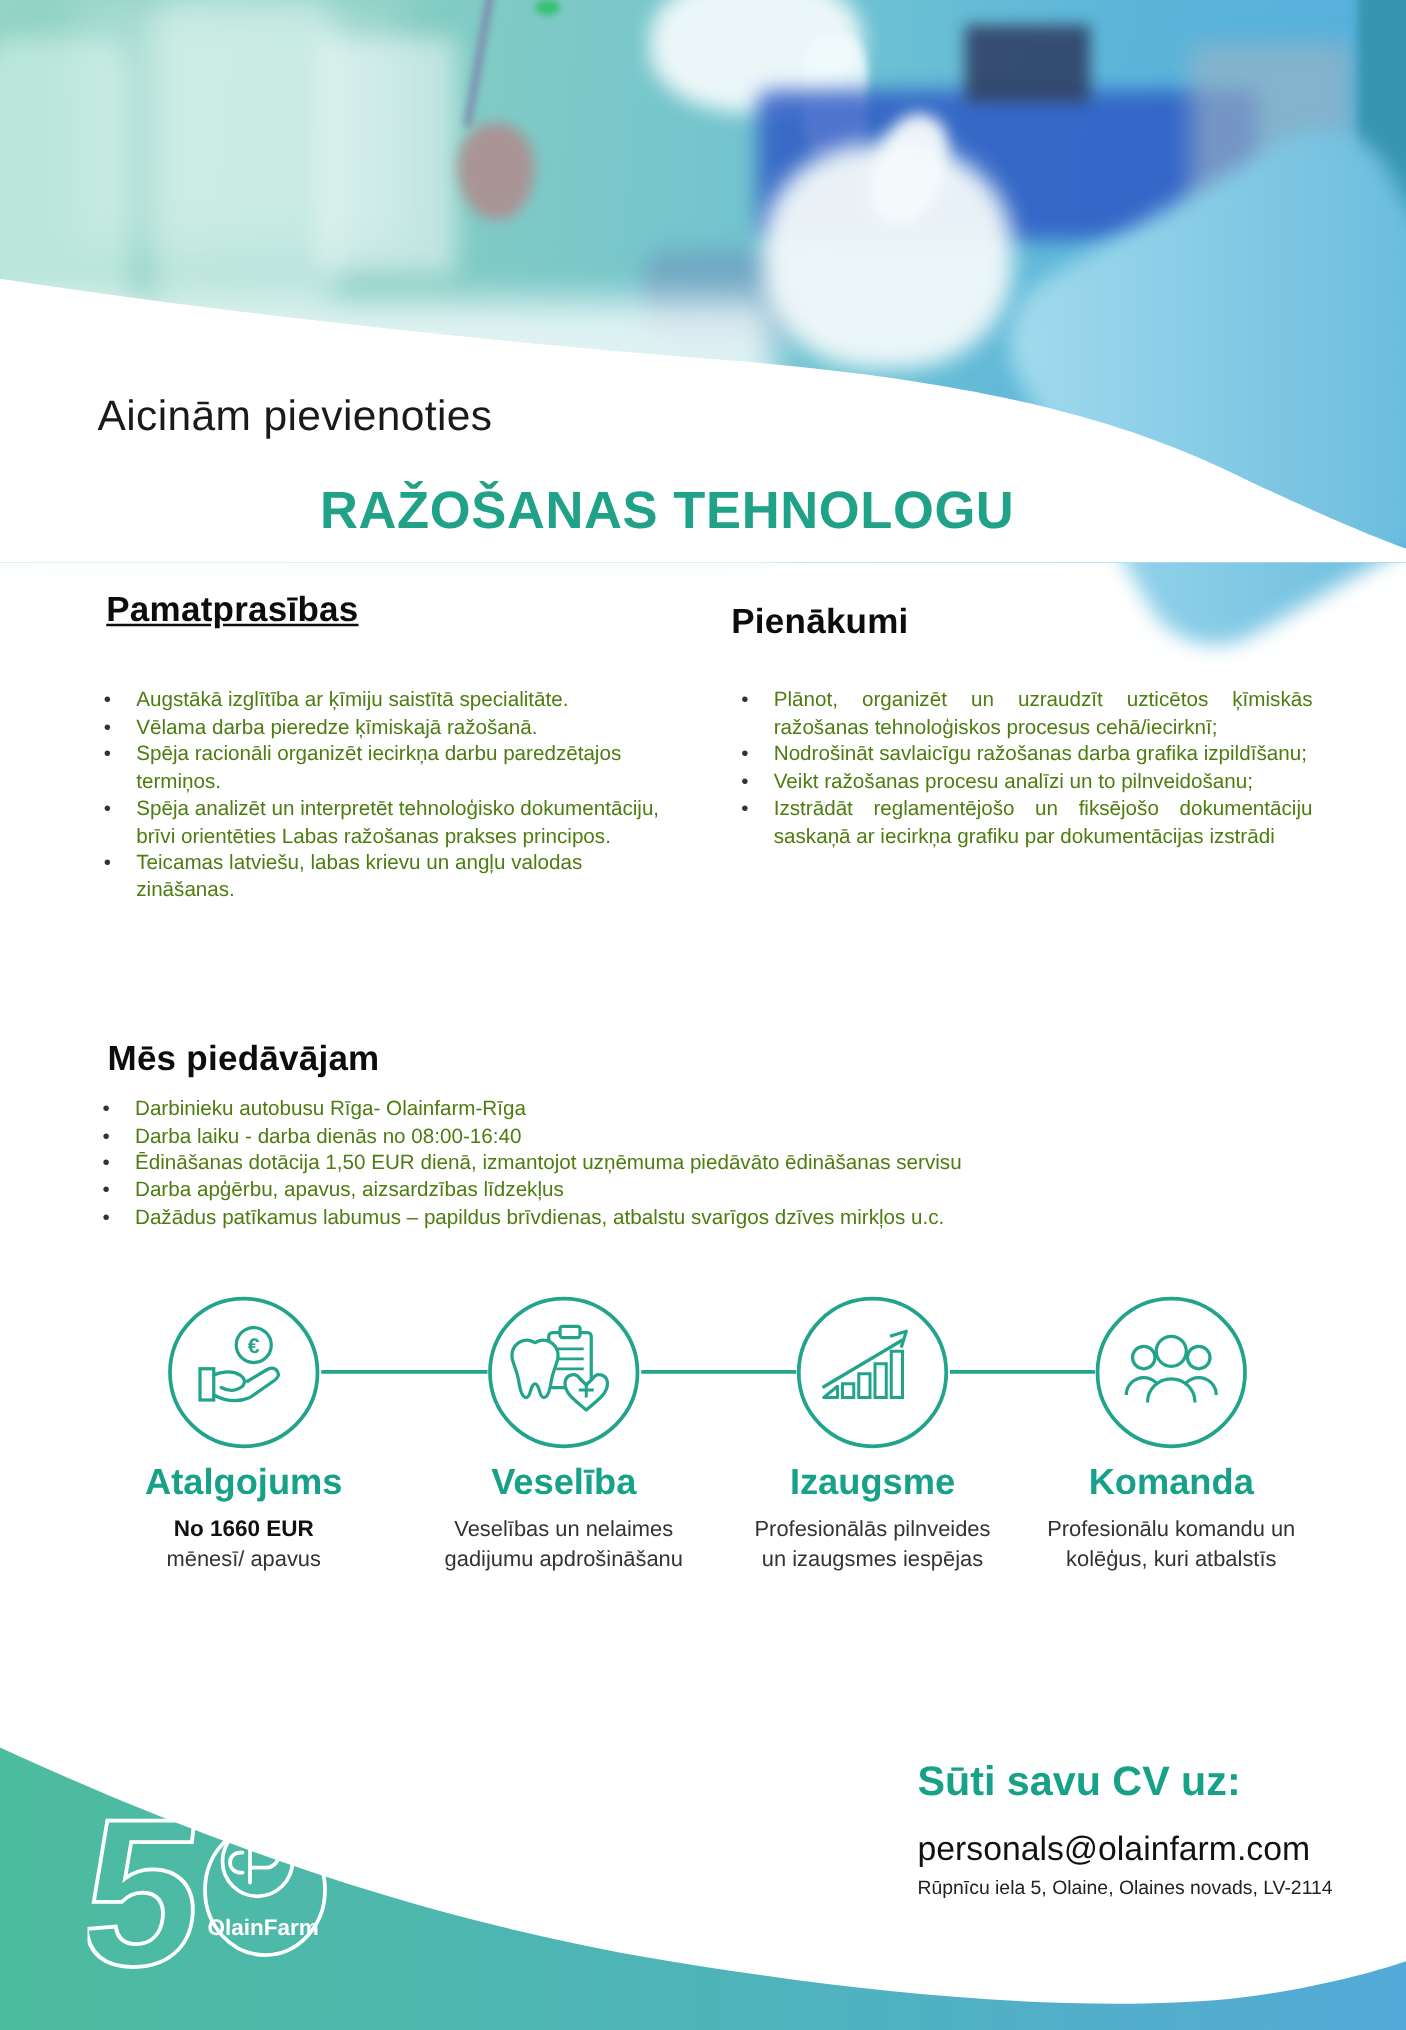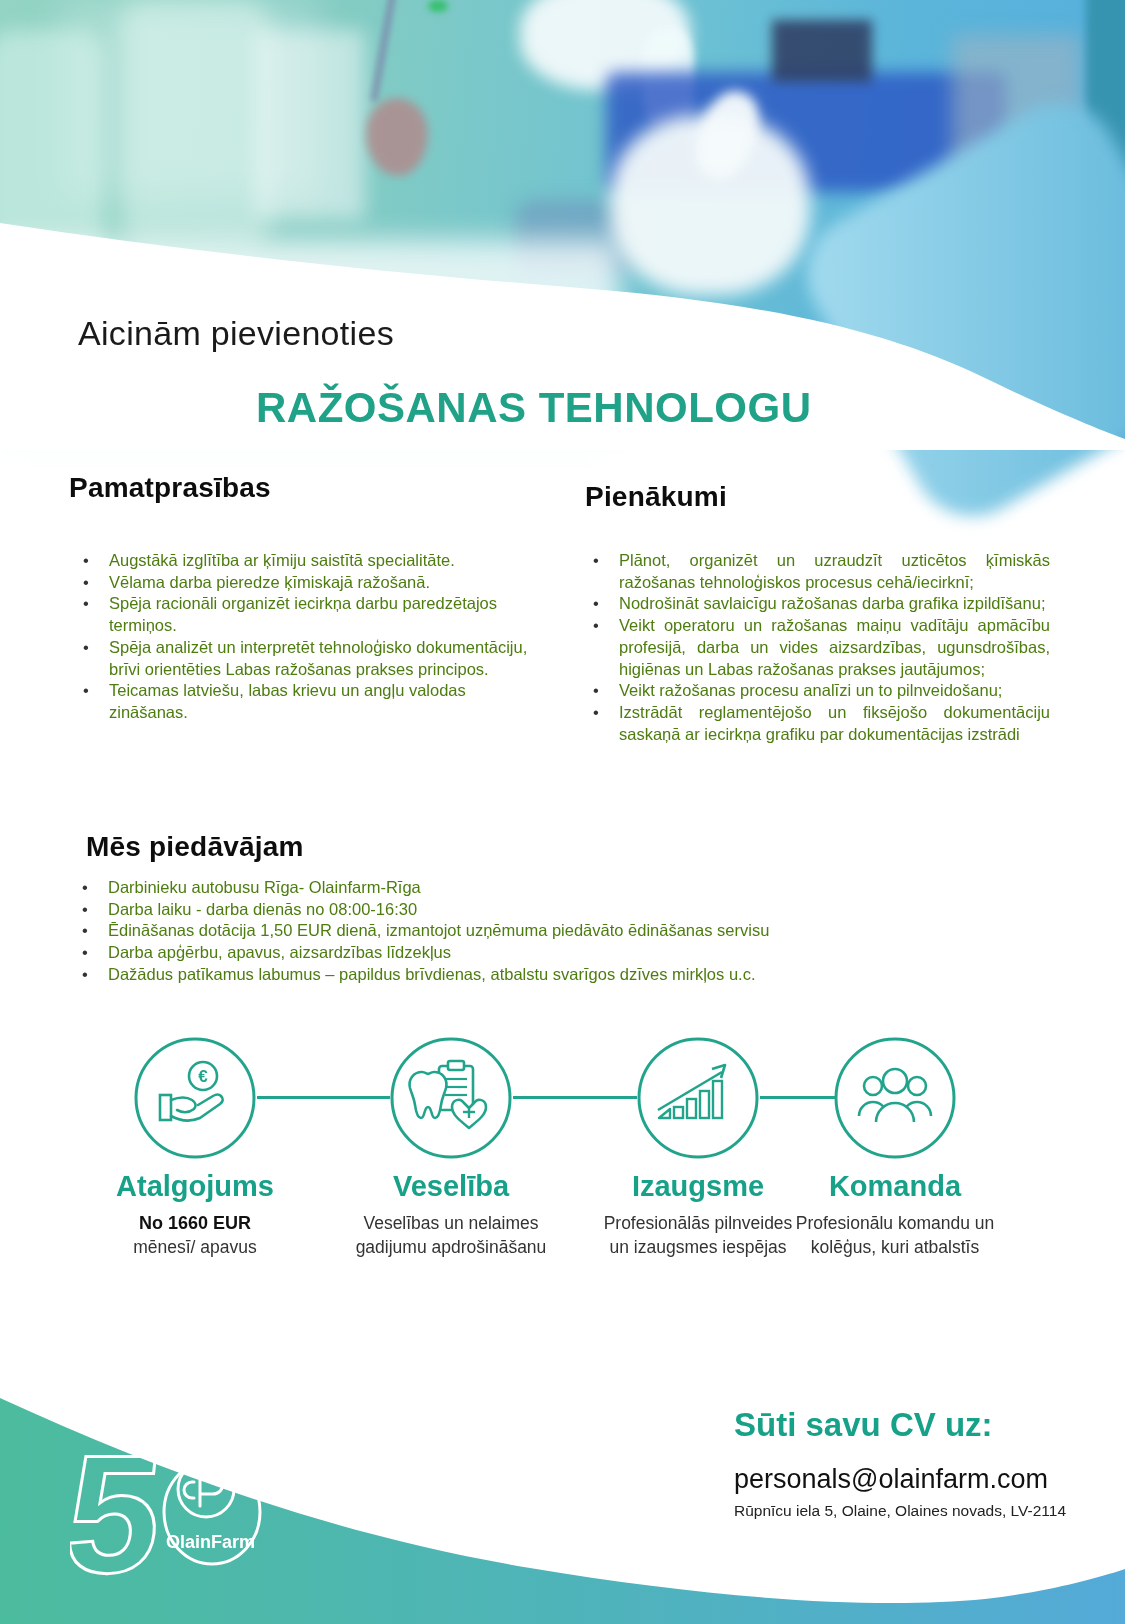--- a/index.html
+++ b/index.html
@@ -7,35 +7,35 @@
         font-family:"Liberation Sans",sans-serif;margin:0 auto;padding-left:12px;}
   
   .photo{position:absolute;left:0;top:0;width:1125px;height:450px;
          background:linear-gradient(95deg,#93d4c4 0%,#83ccc3 30%,#6ec2d2 58%,#5bb5da 78%,#55afdc 100%);}
   .blob{position:absolute;}
   .top-wave{position:absolute;left:0;top:0;width:1125px;height:450px;display:block;}
   
   .invite{position:absolute;left:78px;top:314px;font-size:34px;color:#1a1a1a;letter-spacing:.3px;}
   .job-title{position:absolute;left:256px;top:384px;font-size:42px;font-weight:700;color:#1fa287;letter-spacing:.5px;}
   .sec-h{position:absolute;font-size:28px;font-weight:700;color:#0d0d0d;letter-spacing:.2px;}
-  .h-req{left:69px;top:472px;}
+  .h-req{left:85px;top:472px;text-decoration:underline;}
   .h-dut{left:585px;top:481px;}
   .h-off{left:86px;top:831px;}
   
   ul.blist{position:absolute;margin:0;padding:0;list-style:none;font-size:16.5px;color:#4d7c0f;line-height:21.7px;}
   ul.blist li{position:relative;padding-left:34px;}
   ul.blist li::before{content:"\2022";position:absolute;left:8px;color:#333;}
   .req-list{left:75px;top:550px;width:462px;}
   .dut-list{left:585px;top:550px;width:465px;text-align:justify;}
   .off-list{left:74px;top:877px;width:724px;line-height:22.4px;}
   .off-list li{padding-left:30px;}
   .off-list li::before{left:4px;}
   
   .benefit{position:absolute;top:1036px;width:240px;text-align:center;}
-  .b1{left:75px;} .b2{left:331px;} .b3{left:578px;} .b4{left:775px;}
+  .b1{left:75px;} .b2{left:331px;} .b3{left:578px;} .b4{left:817px;}
   .benefit svg.circle-icon{display:block;margin:0 auto;}
   .benefit .b-title{margin-top:10px;font-size:29px;font-weight:700;color:#17a189;}
   .benefit .b-text{margin-top:8px;font-size:17.5px;line-height:24px;color:#333;}
   .benefit .b-text .bold{font-weight:700;font-size:18px;color:#111;}
   .connector{position:absolute;top:1096px;height:3px;background:#22a48c;}
   .cn1{left:257px;width:133px;} .cn2{left:513px;width:124px;} .cn3{left:760px;width:116px;}
   
   .bottom-wave{position:absolute;left:0;bottom:0;width:1125px;height:240px;display:block;}
   .logo{position:absolute;left:70px;top:1412px;}
   .cta{position:absolute;left:734px;top:1406px;font-size:33px;font-weight:700;color:#17a189;}
@@ -80,29 +80,28 @@
       <li>Vēlama darba pieredze ķīmiskajā ražošanā.</li>
       <li>Spēja racionāli organizēt iecirkņa darbu paredzētajos termiņos.</li>
       <li>Spēja analizēt un interpretēt tehnoloģisko dokumentāciju, brīvi orientēties Labas ražošanas prakses principos.</li>
       <li>Teicamas latviešu, labas krievu un angļu valodas zināšanas.</li>
     </ul>
 
   <div class="sec-h h-dut">Pienākumi</div>
   <ul class="blist dut-list">
       <li>Plānot, organizēt un uzraudzīt uzticētos ķīmiskās ražošanas tehnoloģiskos procesus cehā/iecirknī;</li>
       <li>Nodrošināt savlaicīgu ražošanas darba grafika izpildīšanu;</li>
-      <li>Veikt operatoru un ražošanas maiņu vadītāju apmācību profesijā, darba un vides aizsardzības, ugunsdrošības, higiēnas un Labas ražošanas prakses jautājumos;</li>
       <li>Veikt ražošanas procesu analīzi un to pilnveidošanu;</li>
       <li>Izstrādāt reglamentējošo un fiksējošo dokumentāciju saskaņā ar iecirkņa grafiku par dokumentācijas izstrādi</li>
     </ul>
 
   <div class="sec-h h-off">Mēs piedāvājam</div>
   <ul class="blist off-list">
       <li>Darbinieku autobusu  Rīga- Olainfarm-Rīga</li>
-      <li>Darba laiku - darba dienās no  08:00-16:30</li>
+      <li>Darba laiku - darba dienās no  08:00-16:40</li>
       <li>Ēdināšanas dotācija 1,50 EUR dienā, izmantojot uzņēmuma piedāvāto ēdināšanas servisu</li>
       <li>Darba apģērbu, apavus, aizsardzības līdzekļus</li>
       <li>Dažādus patīkamus labumus – papildus brīvdienas, atbalstu svarīgos dzīves mirkļos u.c.</li>
     </ul>
 
   <div class="connector cn1"></div>
   <div class="connector cn2"></div>
   <div class="connector cn3"></div>
 
   <div class="benefit b1">

